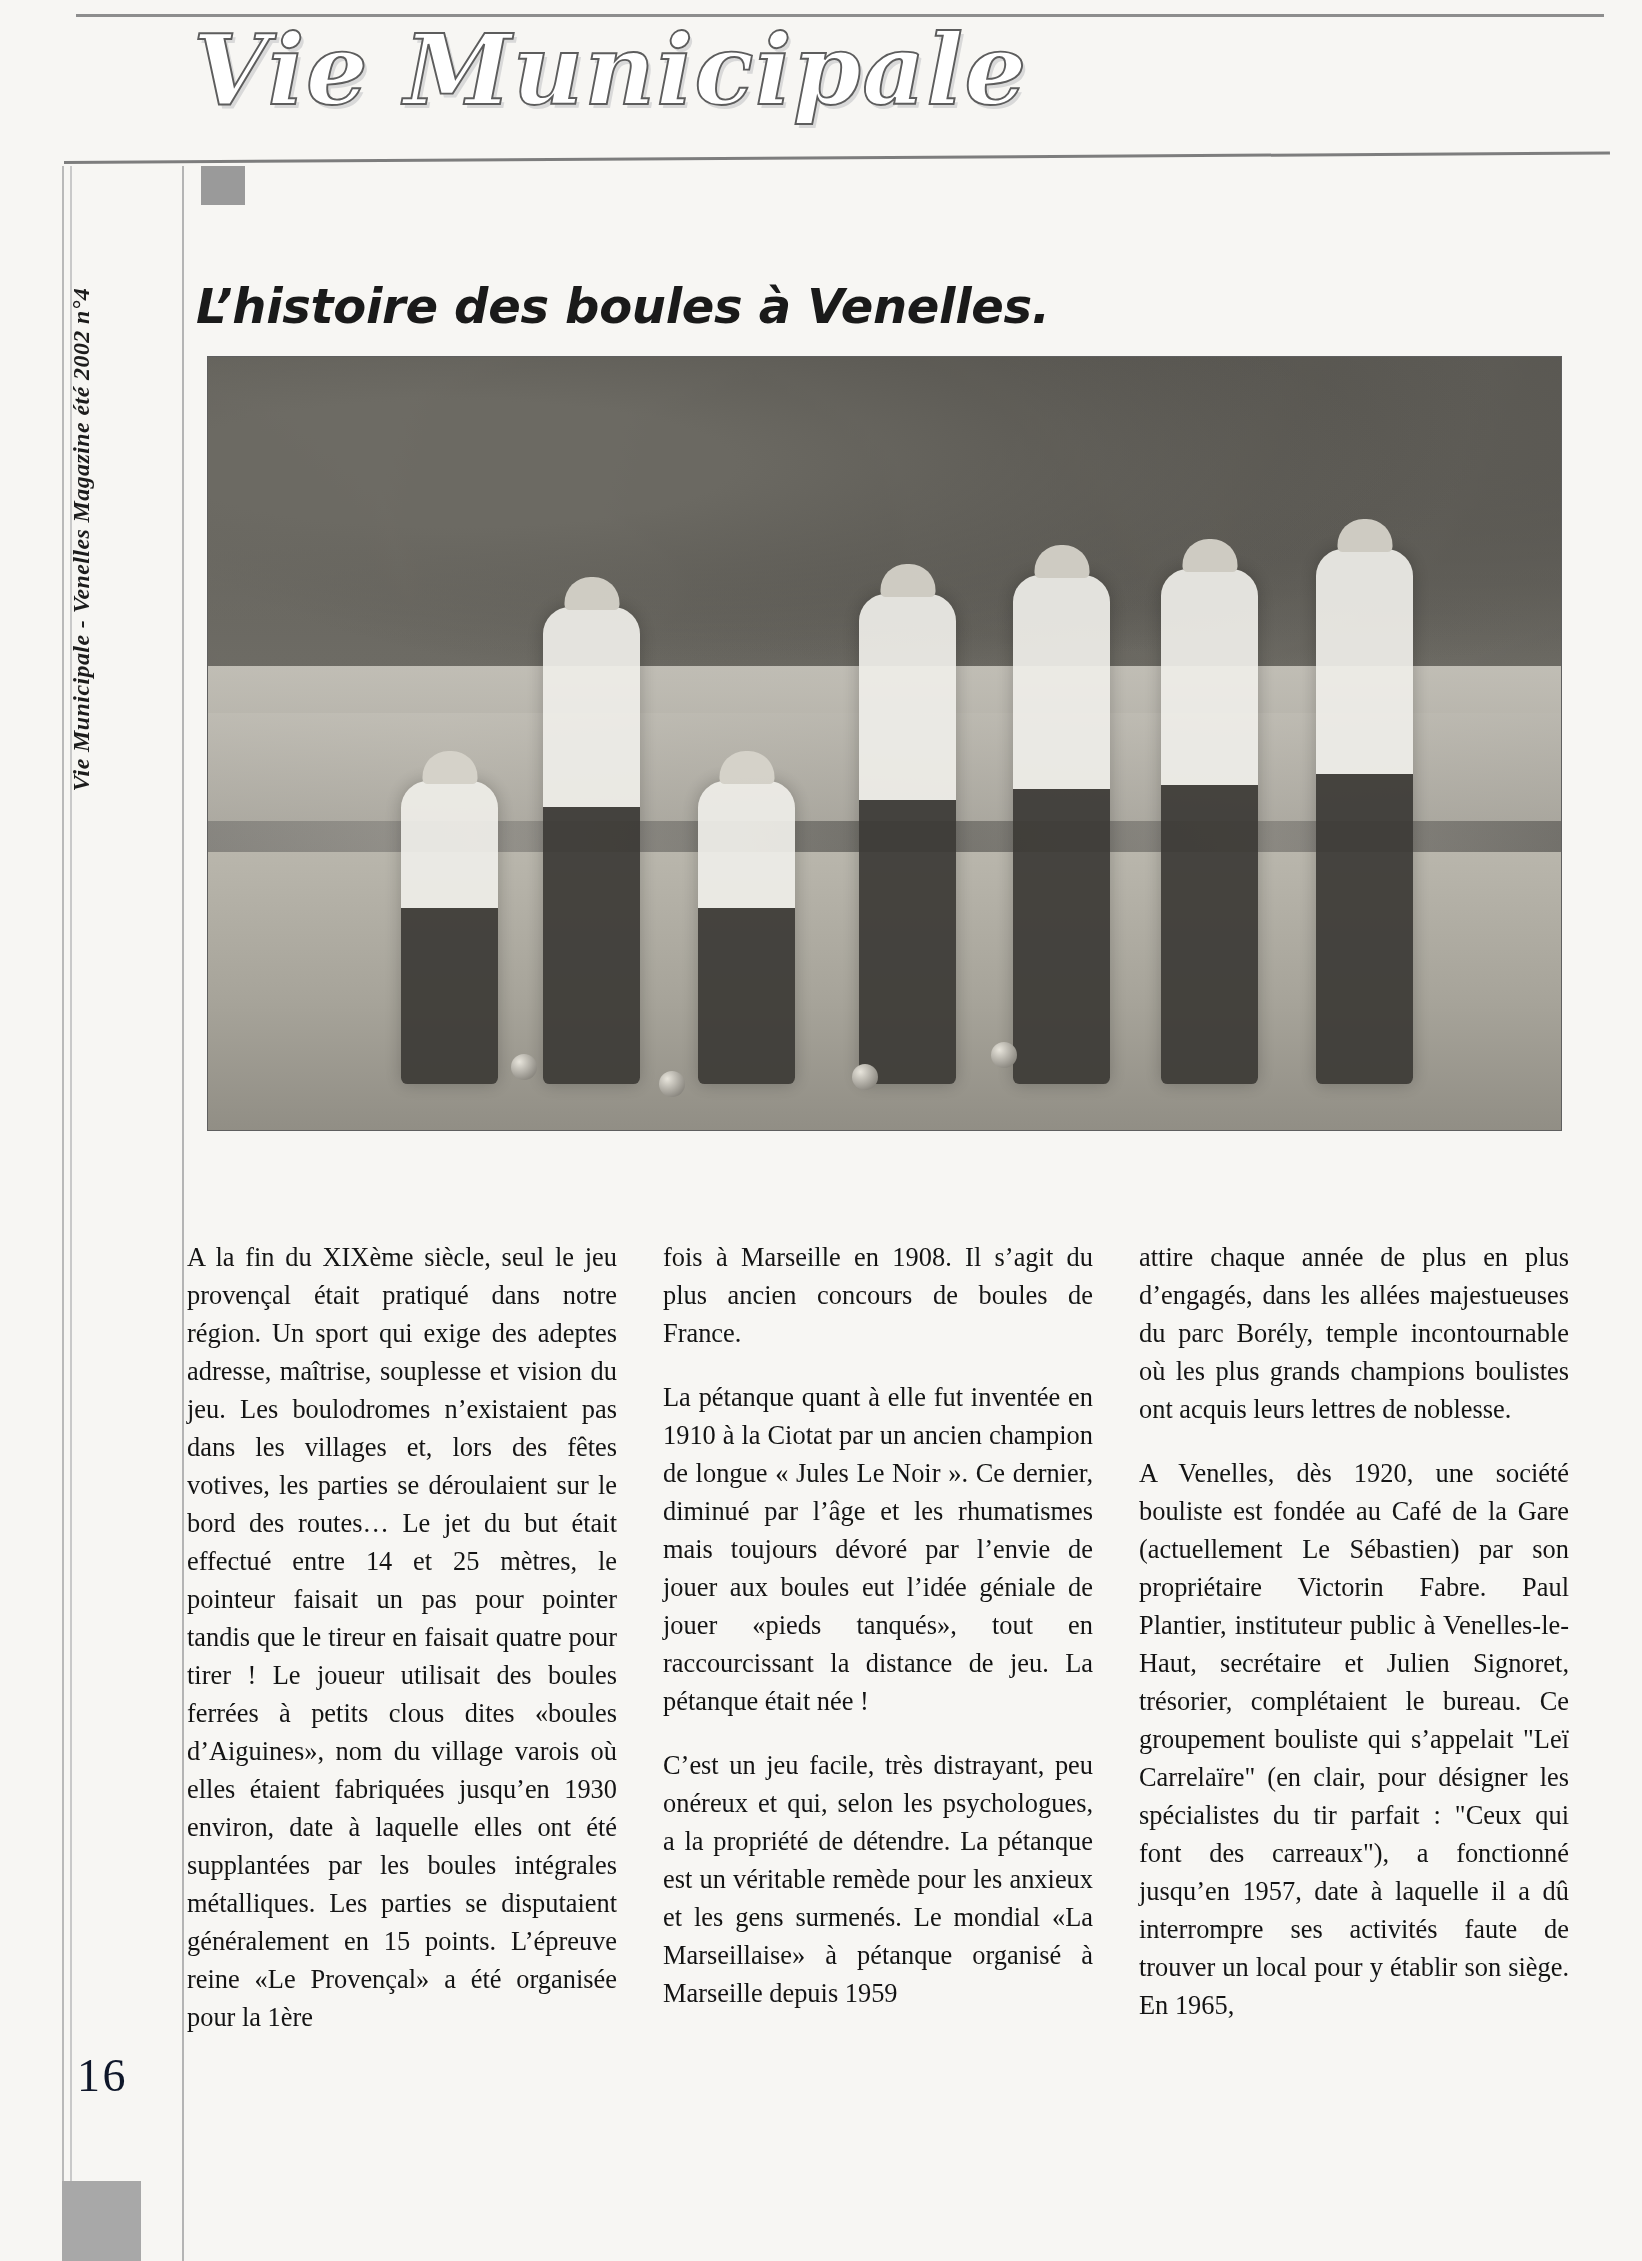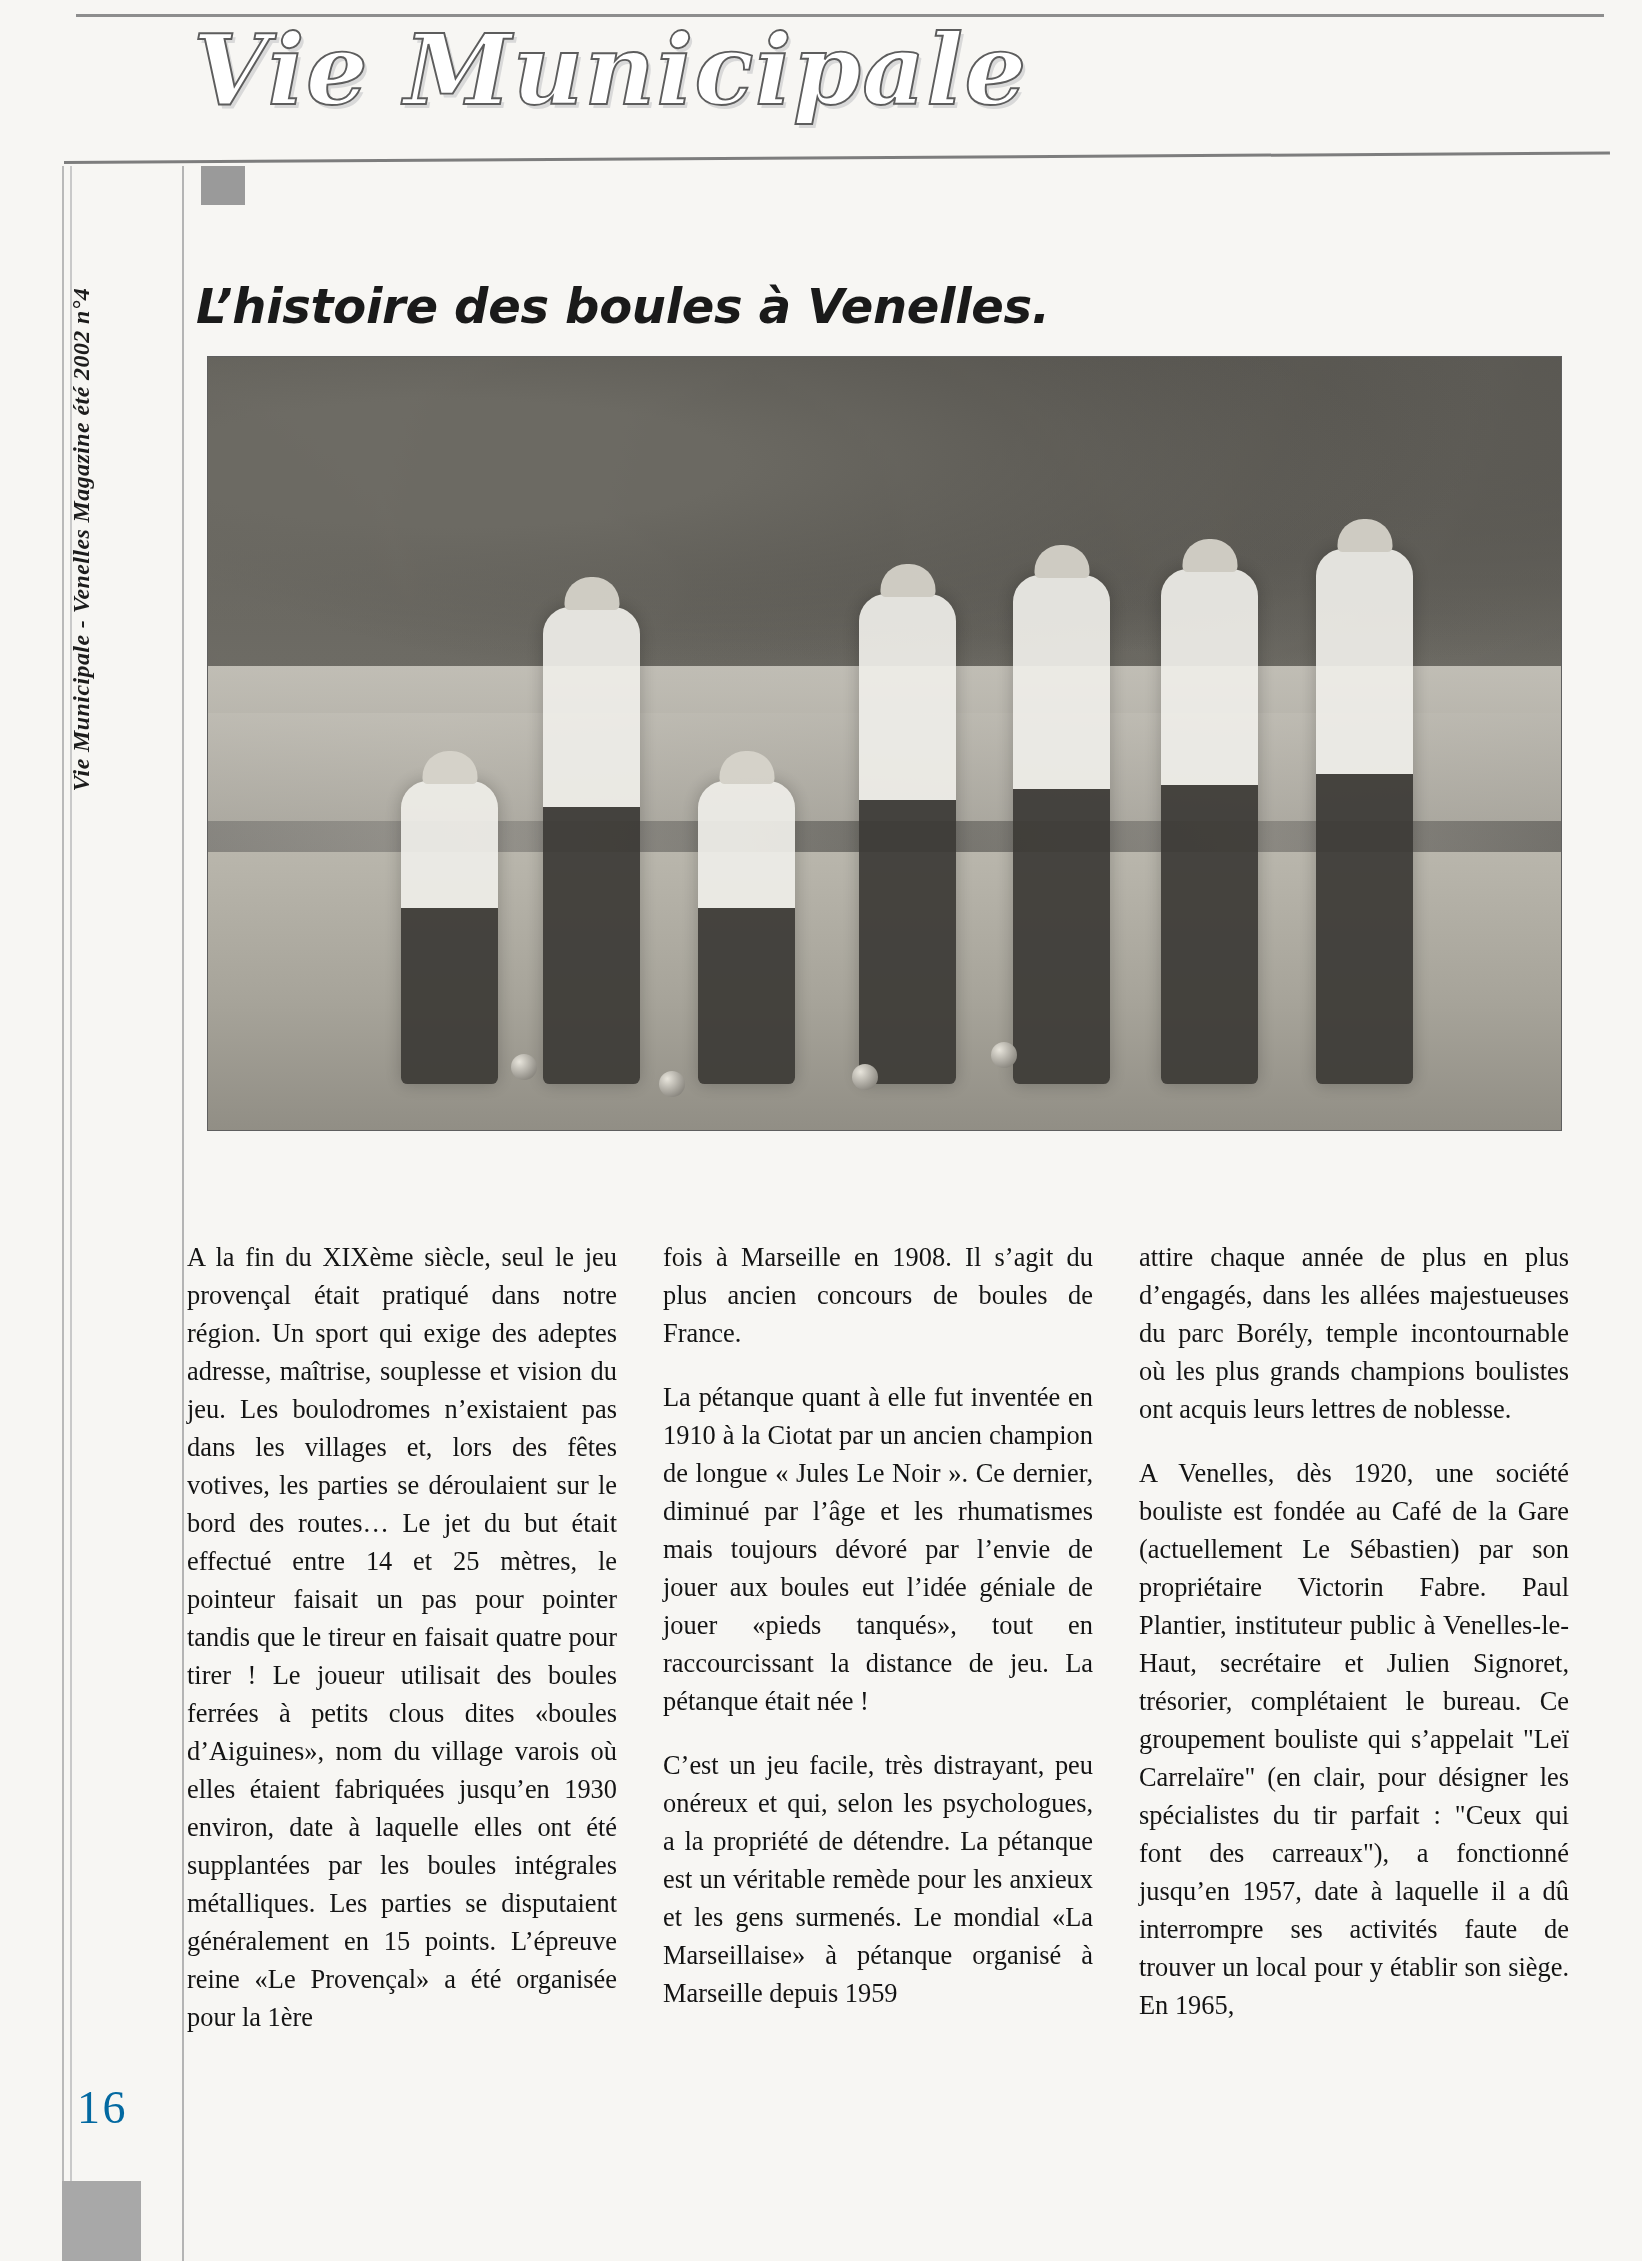--- a/index.html
+++ b/index.html
@@ -123,22 +123,21 @@
     color: #1c1c1c;
     white-space: nowrap;
   }
   .folio {
     position: absolute;
     left: 77px;
     top: 2049px;
     font-family: "Liberation Serif", serif;
     font-size: 46px;
     letter-spacing: 2.6px;
-    color: #0369a1;
-    margin-top: 32px;
+    color: #0f172a;
   }
   
   .headline {
     position: absolute;
     left: 196px;
     top: 238px;
     width: 1353px;
     font-family: "DejaVu Sans", sans-serif;
     font-style: italic;
     font-weight: 700;

